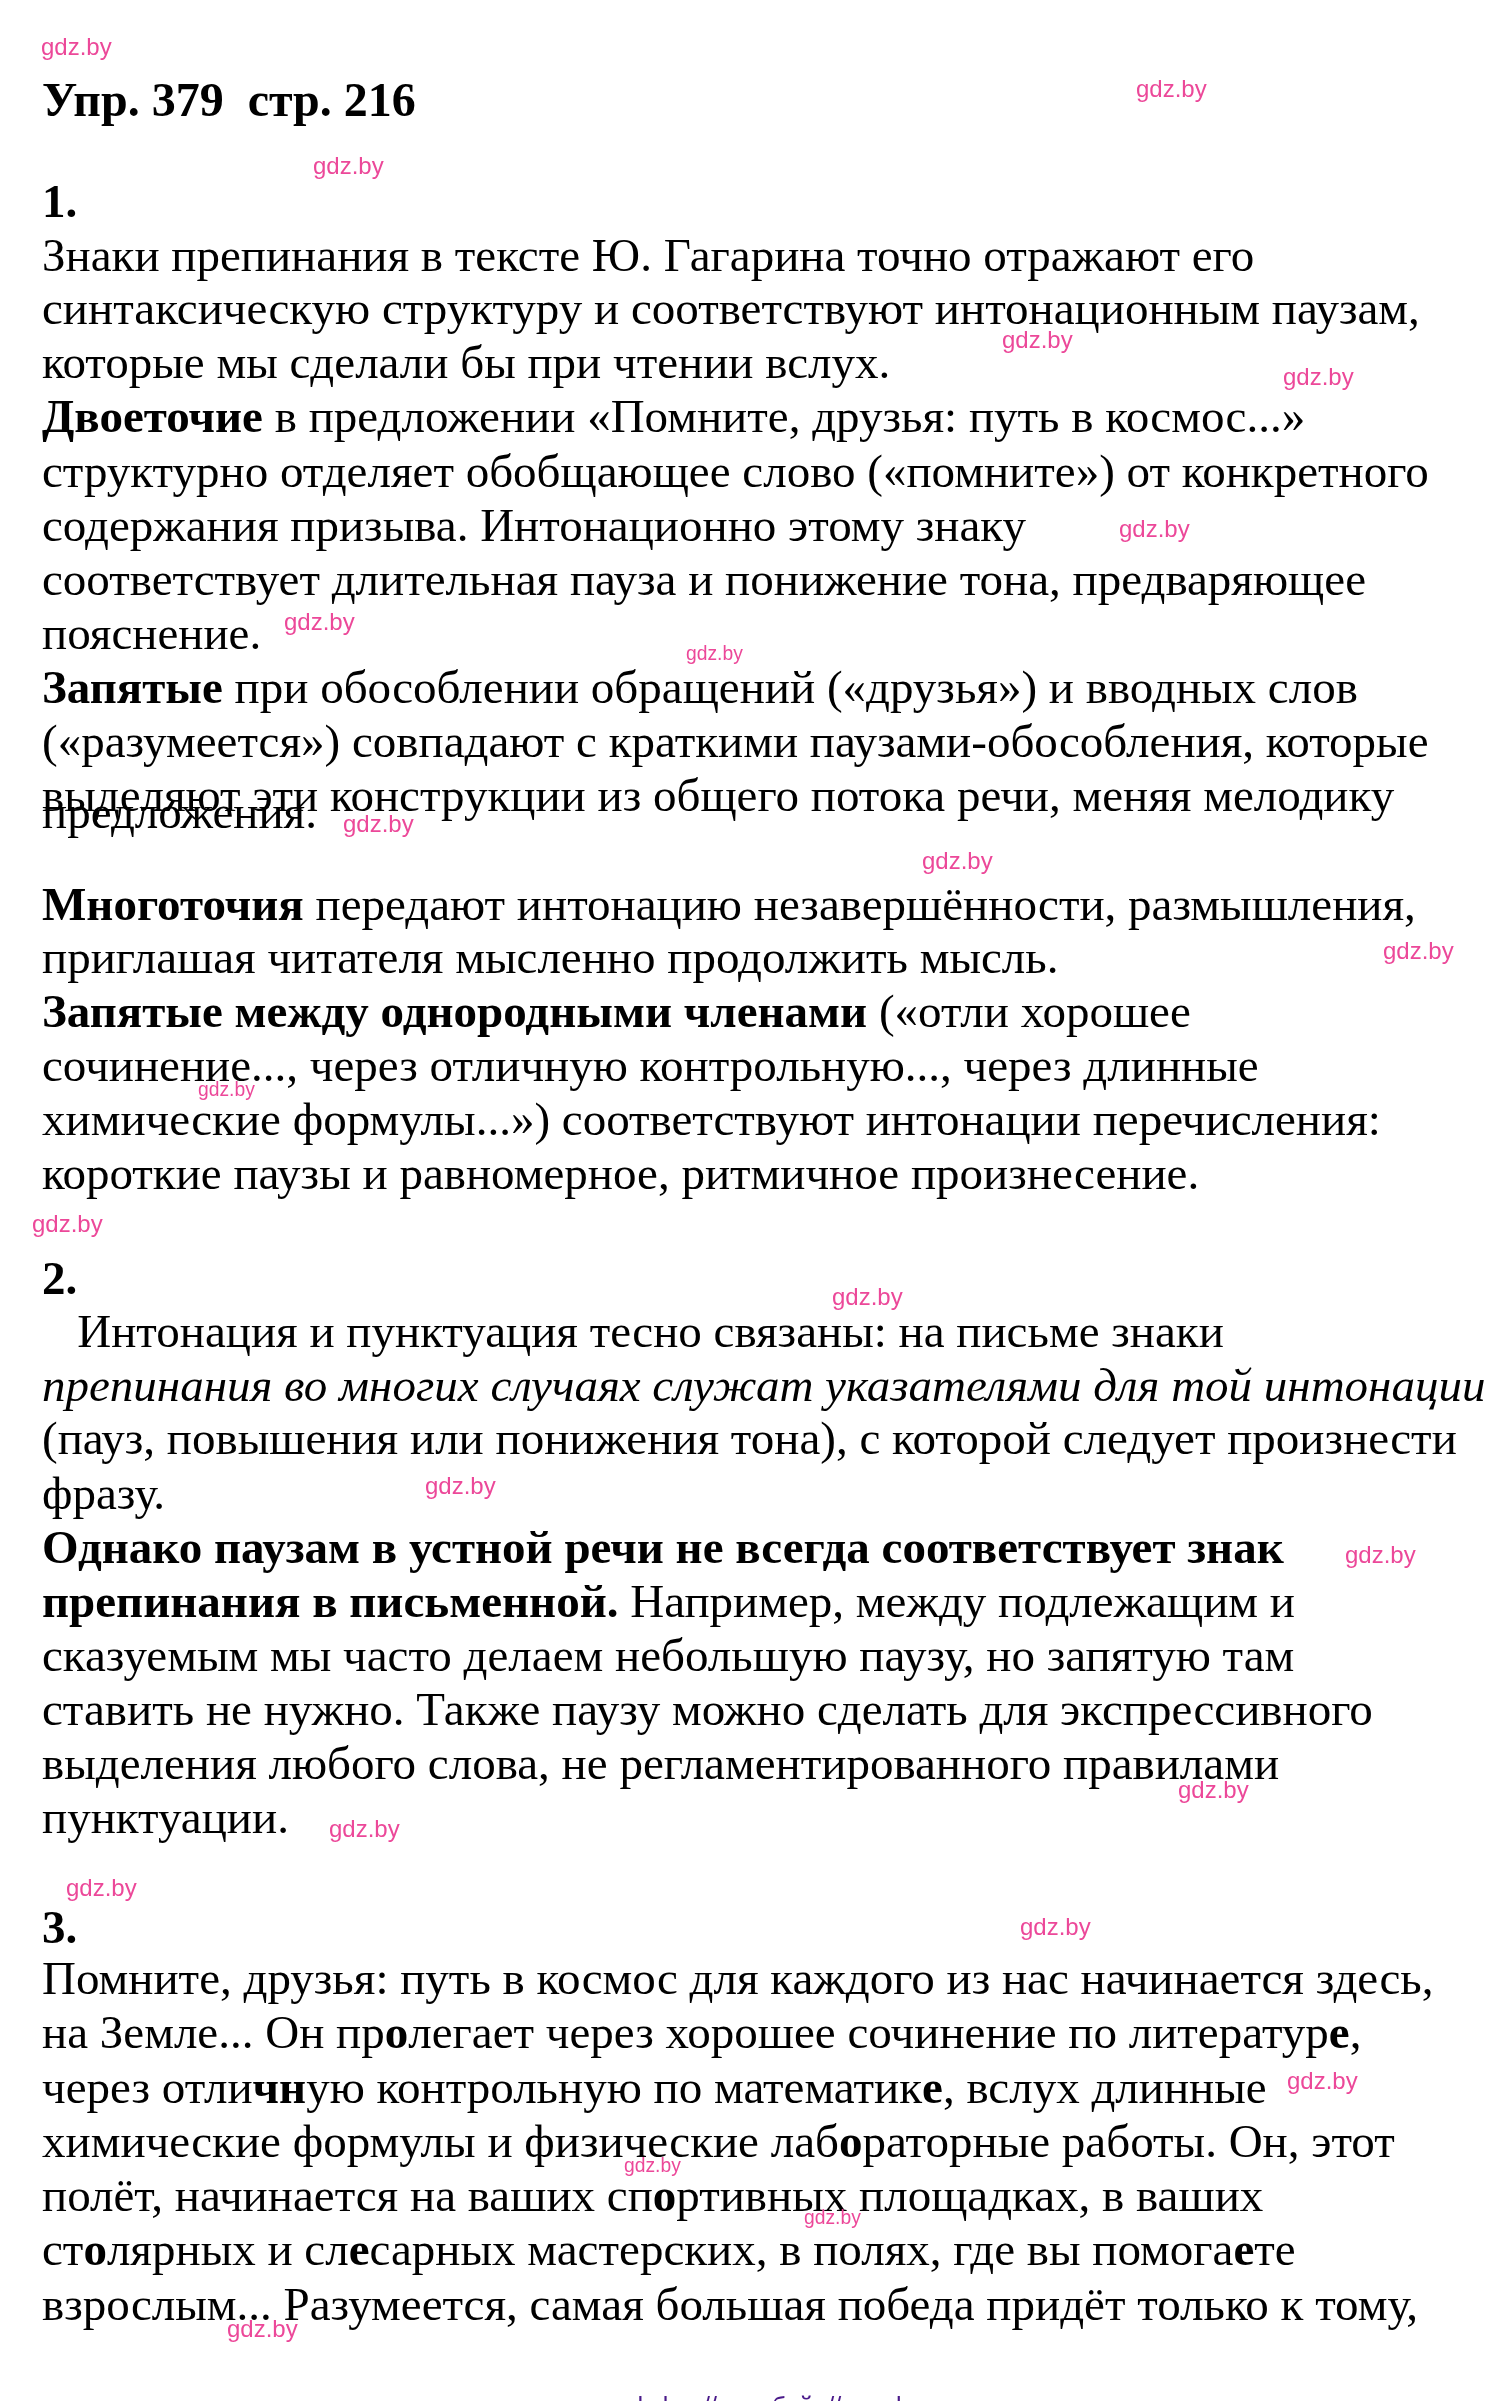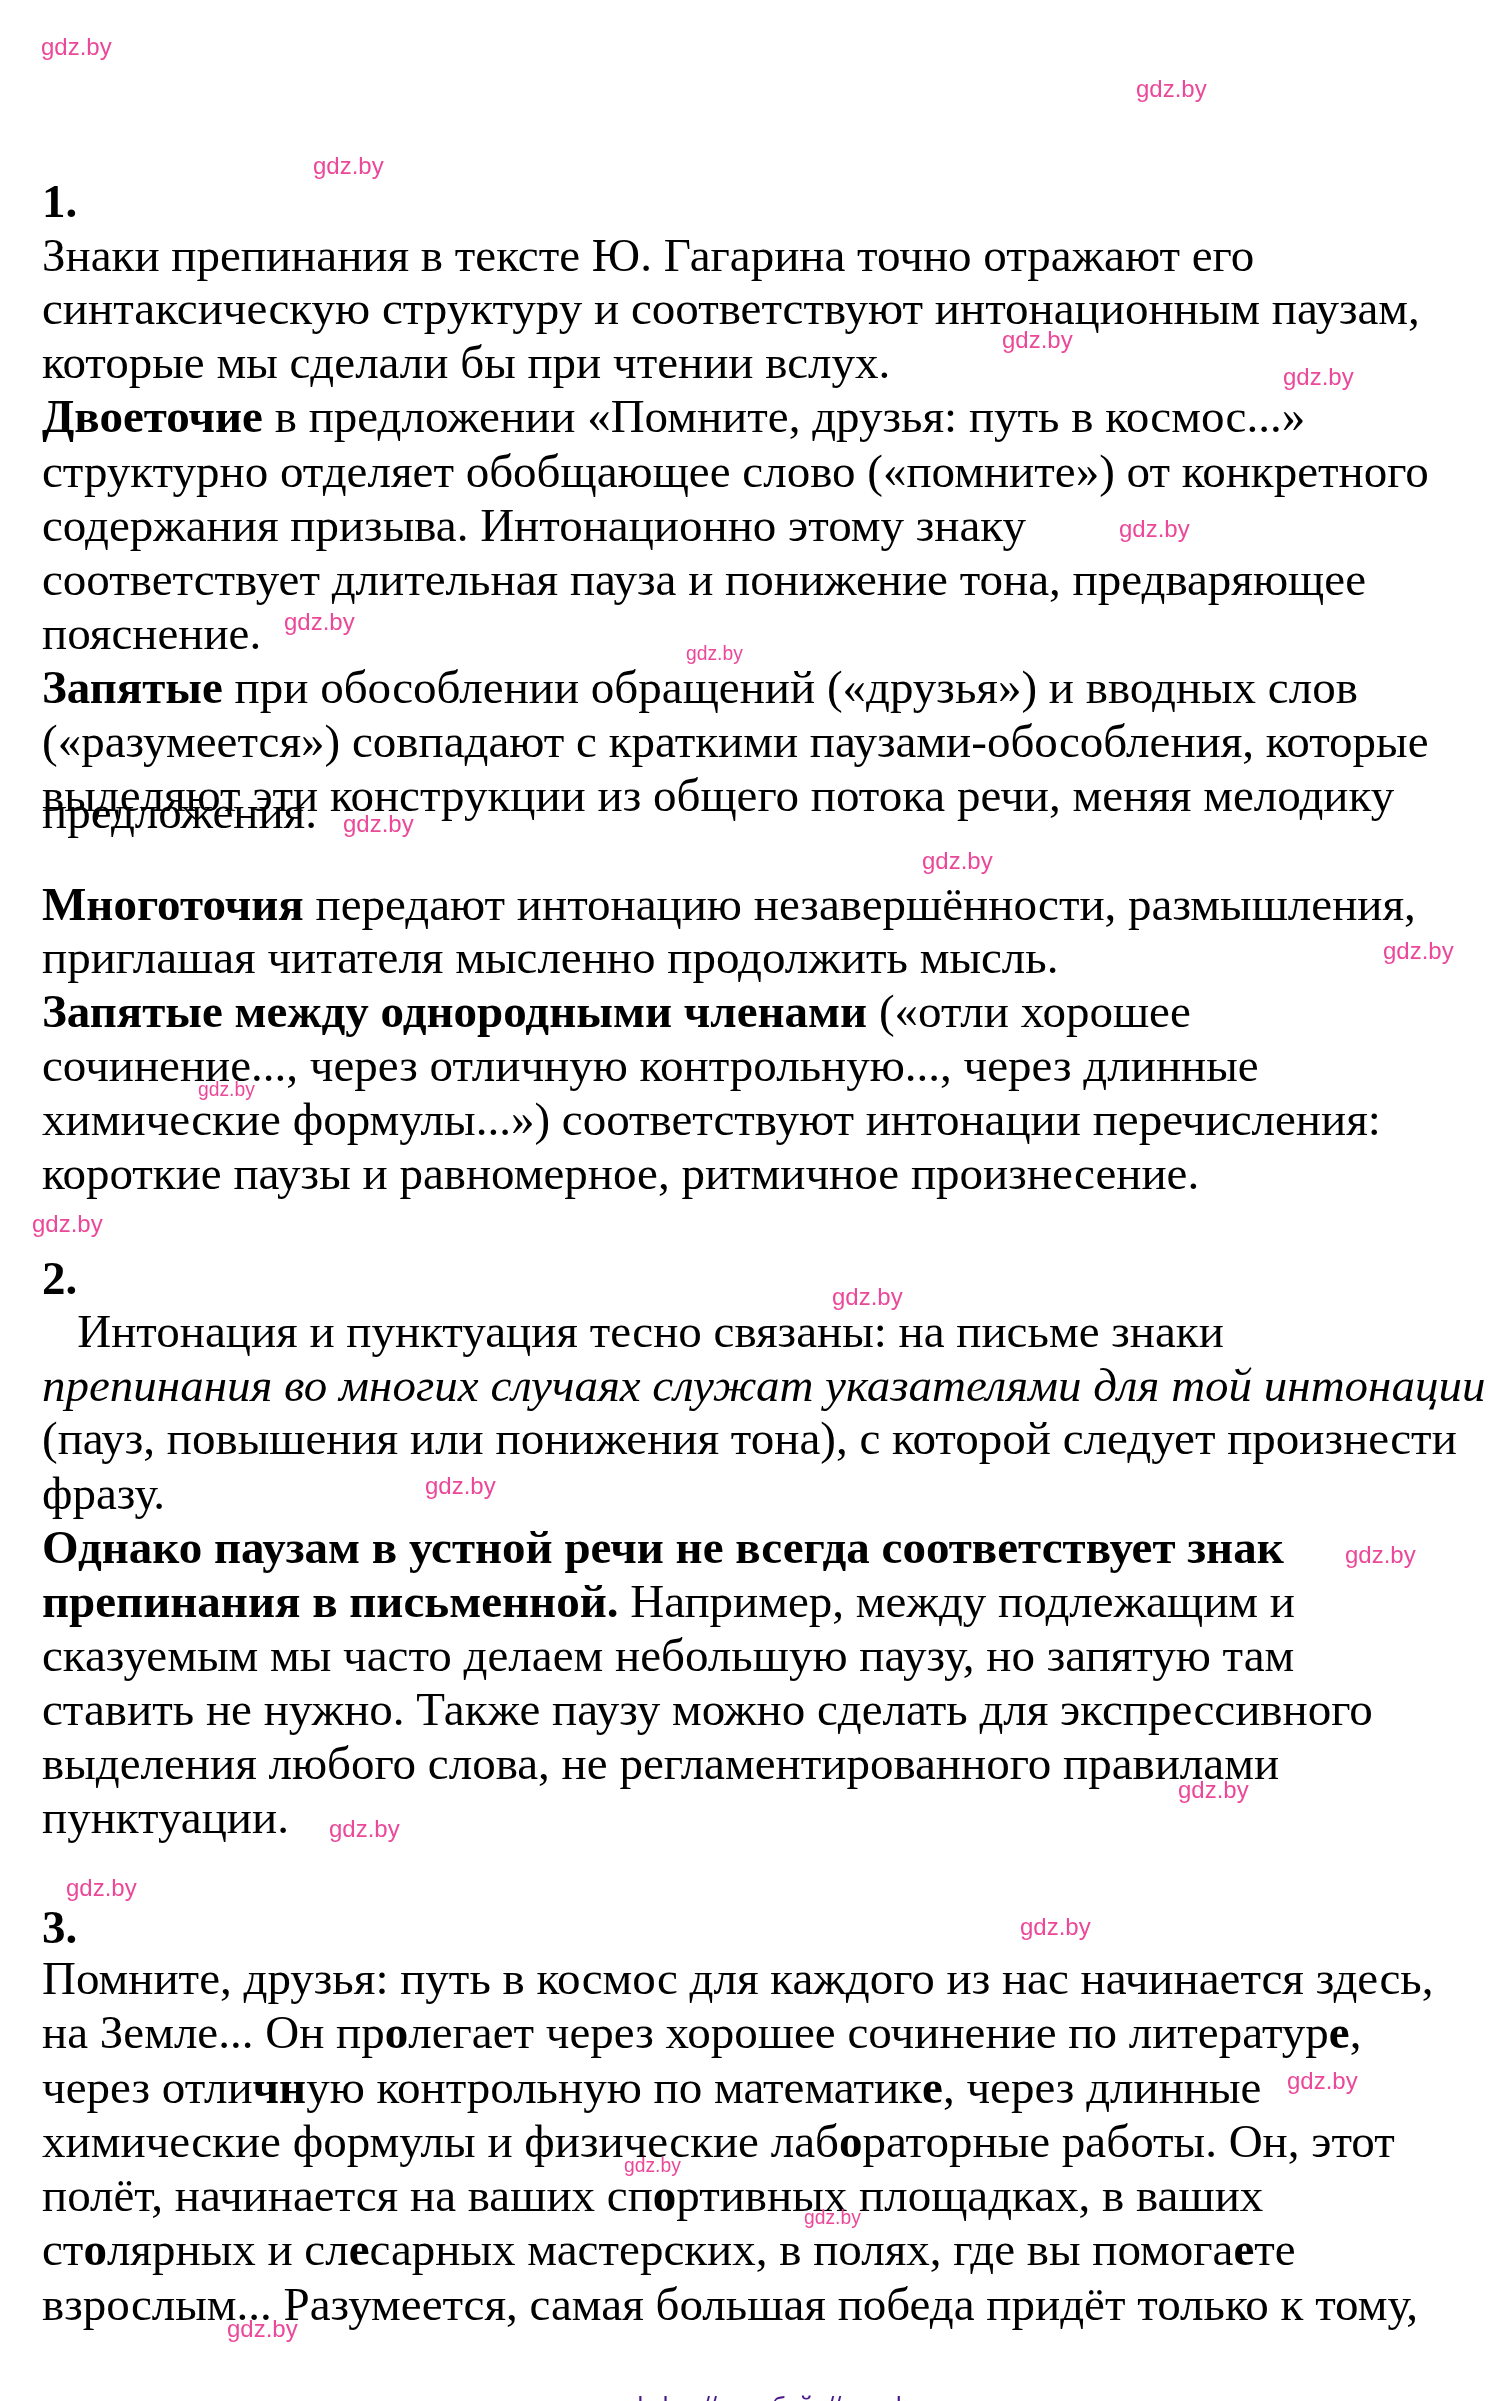--- a/index.html
+++ b/index.html
@@ -46,20 +46,21 @@
     color: #ec4899;
     white-space: pre;
   }
   .wm.small { font-size: 19.3px; line-height: 21px; }
 </style>
 </head>
 <body>
 
 <div id="page">
 
+  <div class="title">Упр. 379  стр. 216</div>
 
   <div id="sections">
       <div class="line num" style="top: 174px;">1.</div>
       <div class="line" style="top: 228px;"><span>Знаки препинания в тексте Ю. Гагарина точно отражают его</span></div>
       <div class="line" style="top: 281px;"><span>синтаксическую структуру и соответствуют интонационным паузам,</span></div>
       <div class="line" style="top: 335px;"><span>которые мы сделали бы при чтении вслух.</span></div>
       <div class="line" style="top: 389px;"><b>Двоеточие</b><span> в предложении «Помните, друзья: путь в космос...»</span></div>
       <div class="line" style="top: 444px;"><span>структурно отделяет обобщающее слово («помните») от конкретного</span></div>
       <div class="line" style="top: 498px;"><span>содержания призыва. Интонационно этому знаку</span></div>
       <div class="line" style="top: 552px;"><span>соответствует длительная пауза и понижение тона, предваряющее</span></div>
@@ -81,21 +82,21 @@
       <div class="line" style="top: 1466px;"><span>фразу.</span></div>
       <div class="line" style="top: 1520px;"><b>Однако паузам в устной речи не всегда соответствует знак</b></div>
       <div class="line" style="top: 1574px;"><b>препинания в письменной.</b><span> Например, между подлежащим и</span></div>
       <div class="line" style="top: 1628px;"><span>сказуемым мы часто делаем небольшую паузу, но запятую там</span></div>
       <div class="line" style="top: 1682px; text-align: center;"><span>ставить не нужно. Также паузу можно сделать для экспрессивного</span></div>
       <div class="line" style="top: 1736px;"><span>выделения любого слова, не регламентированного правилами</span></div>
       <div class="line" style="top: 1790px;"><span>пунктуации.</span></div>
       <div class="line num" style="top: 1900px;">3.</div>
       <div class="line" style="top: 1951px;"><span>Помните, друзья: путь в космос для каждого из нас начинается здесь,</span></div>
       <div class="line" style="top: 2005px;"><span>на Земле... Он пр</span><b>о</b><span>легает через хорошее сочинение по литератур</span><b>е</b><span>,</span></div>
-      <div class="line" style="top: 2060px;"><span>через отли</span><b>чн</b><span>ую контрольную по математик</span><b>е</b><span>, через длинные</span></div>
+      <div class="line" style="top: 2060px;"><span>через отли</span><b>чн</b><span>ую контрольную по математик</span><b>е</b><span>, вслух длинные</span></div>
       <div class="line" style="top: 2114px;"><span>химические формулы и физические лаб</span><b>о</b><span>раторные работы. Он, этот</span></div>
       <div class="line" style="top: 2168px;"><span>полёт, начинается на ваших сп</span><b>о</b><span>ртивных площадках, в ваших</span></div>
       <div class="line" style="top: 2222px;"><span>ст</span><b>о</b><span>лярных и сл</span><b>е</b><span>сарных мастерских, в полях, где вы помога</span><b>е</b><span>те</span></div>
       <div class="line" style="top: 2277px;"><span>взрослым... Разумеется, самая большая победа придёт только к тому,</span></div>
     </div>
   <div id="watermarks">
       <span class="wm" style="left: 41px; top: 34px;">gdz.by</span>
       <span class="wm" style="left: 1136px; top: 76px;">gdz.by</span>
       <span class="wm" style="left: 313px; top: 153px;">gdz.by</span>
       <span class="wm" style="left: 1002px; top: 327px;">gdz.by</span>

